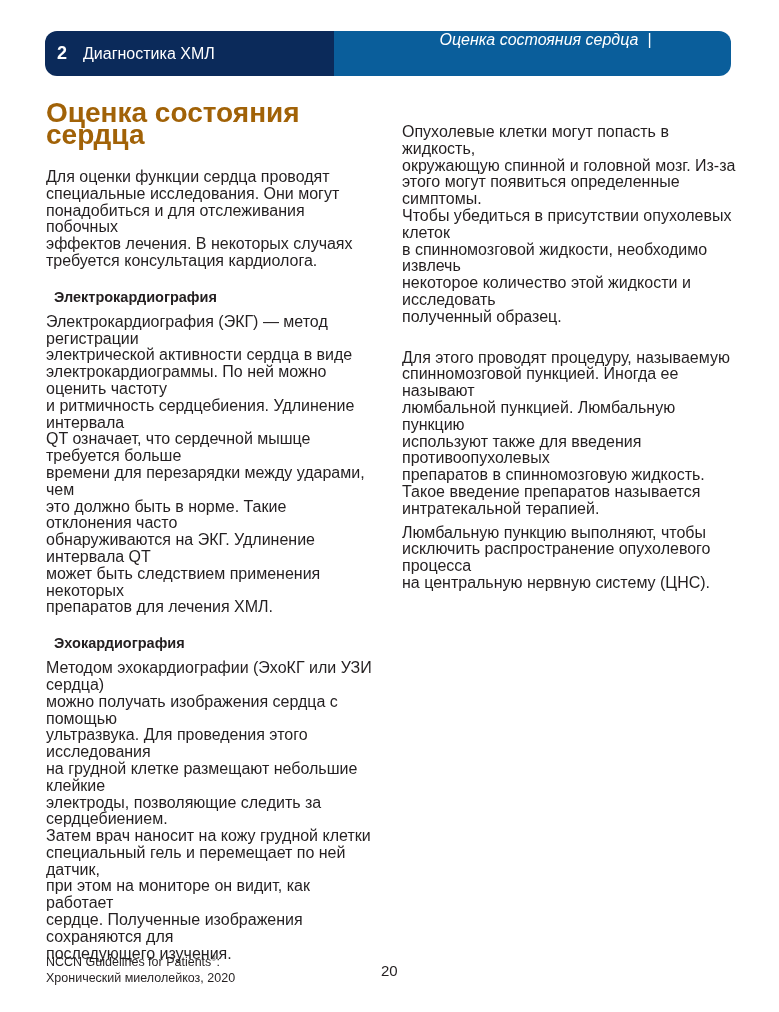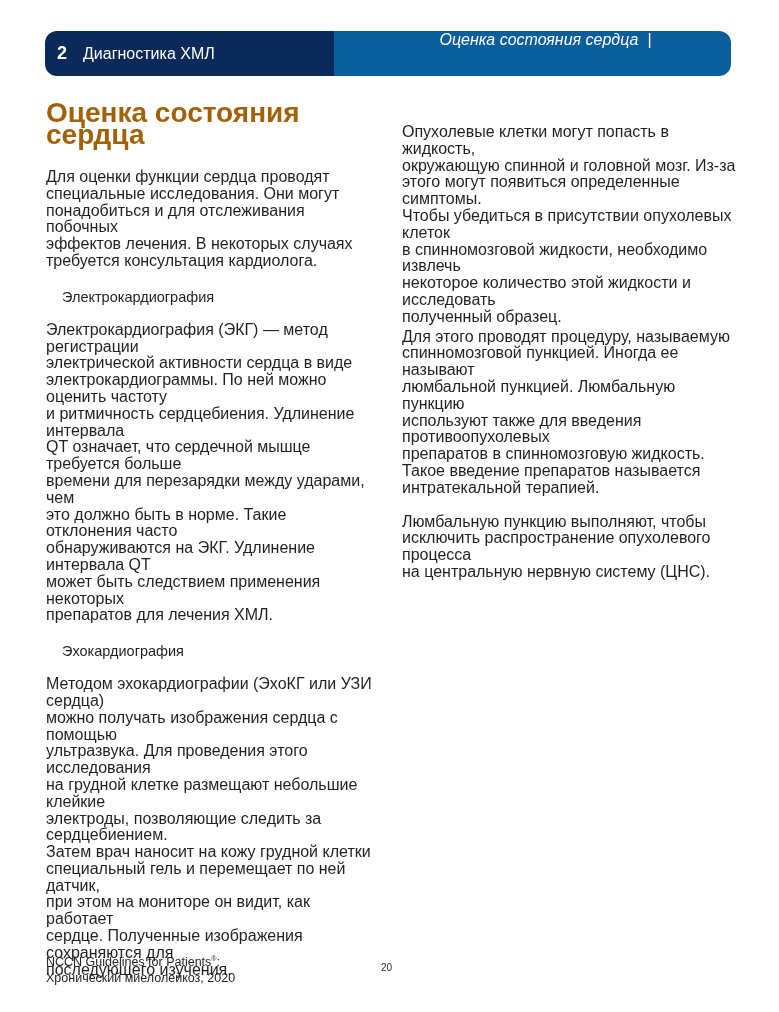--- a/index.html
+++ b/index.html
@@ -10,23 +10,23 @@
   .header-left { width: 289px; background: #0b2a5a; display: flex; align-items: center; color: #fff; }
   .header-num { font-weight: bold; font-size: 18px; margin-left: 12px; margin-right: 16px; }
   .header-chapter { font-size: 16px; }
   .header-right { flex: 1; background: #0a5e9b; color: #fff; font-size: 16px; line-height: 18px;
                   padding-left: 26px; display: flex; flex-direction: row; justify-content: center; font-style: italic; }
   .col { position: absolute; top: 100px; }
   .col-left { left: 46px; width: 330px; }
   .col-right { left: 402px; width: 335px; }
   h1 { color: #a16207; font-weight: bold; font-size: 28px; line-height: 22px; margin: 2px 0 0 0; }
   p { font-size: 16px; line-height: 16.8px; margin: 0; white-space: pre-line; }
-  h2 { font-size: 14.5px; font-weight: normal; margin: 16px; line-height: 17px; }
+  h2 { font-size: 14.5px; font-weight: bold; margin: 8px; line-height: 17px; }
   .footer-left { position: absolute; left: 46px; top: 951px; font-size: 12.5px; line-height: 16px; }
-  .footer-page { position: absolute; left: 381px; top: 962px; font-size: 10px; }
+  .footer-page { position: absolute; left: 381px; top: 962px; font-size: 15px; }
   sup { font-size: 7px; }
 </style>
 </head>
 <body>
 
 <div class="header">
   <div class="header-left">
     <span class="header-num">2</span>
     <span class="header-chapter">Диагностика ХМЛ</span>
   </div>
@@ -70,28 +70,28 @@
   <h1>
     <br>
   </h1>
   <p style="">Опухолевые клетки могут попасть в жидкость,
 окружающую спинной и головной мозг. Из-за
 этого могут появиться определенные симптомы.
 Чтобы убедиться в присутствии опухолевых клеток
 в спинномозговой жидкости, необходимо извлечь
 некоторое количество этой жидкости и исследовать
 полученный образец.</p>
-  <p style="margin-top:3px">Для этого проводят процедуру, называемую
+  <p style="margin-top:24px">Для этого проводят процедуру, называемую
 спинномозговой пункцией. Иногда ее называют
 люмбальной пункцией. Люмбальную пункцию
 используют также для введения противоопухолевых
 препаратов в спинномозговую жидкость.
 Такое введение препаратов называется
 интратекальной терапией.</p>
-  <p style="margin-top:17px">Люмбальную пункцию выполняют, чтобы
+  <p style="margin-top:7px">Люмбальную пункцию выполняют, чтобы
 исключить распространение опухолевого процесса
 на центральную нервную систему (ЦНС).</p>
 </div>
 
 <div class="footer-left">
   <span>NCCN Guidelines for Patients</span><sup>®</sup><span>:</span><br>
   <span>Хронический миелолейкоз, 2020</span>
 </div>
 <div class="footer-page">20</div>
 

